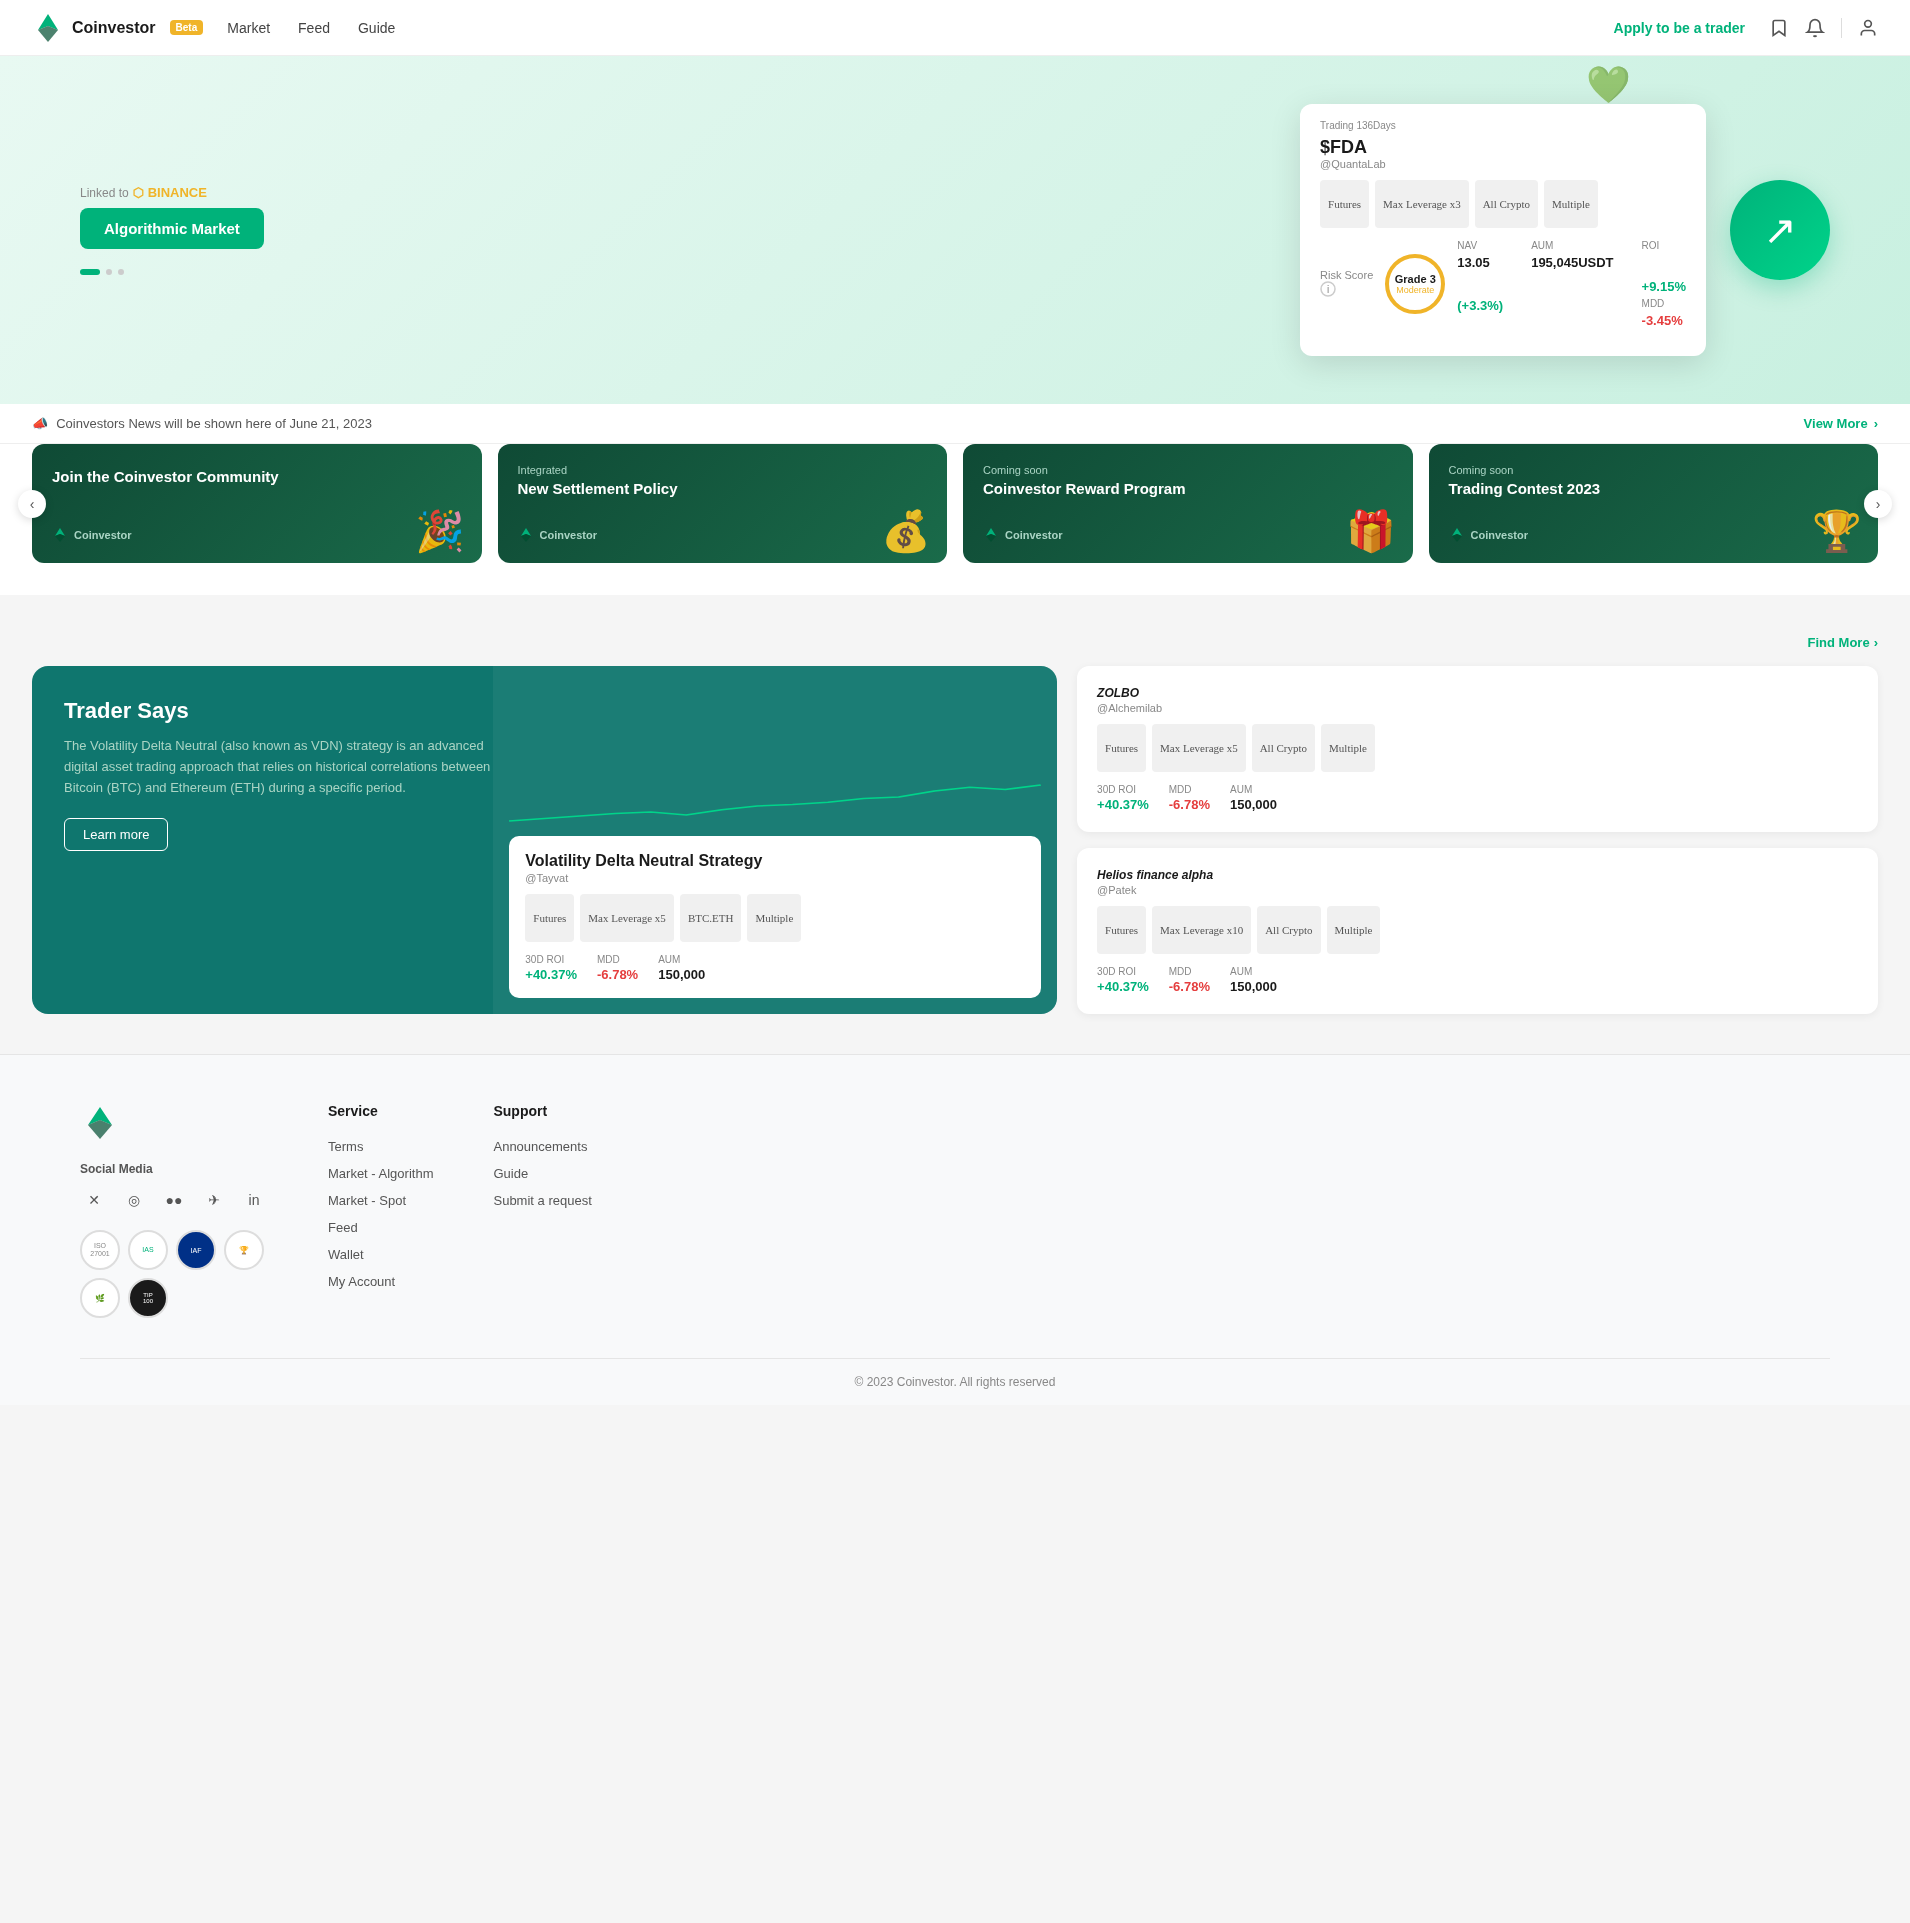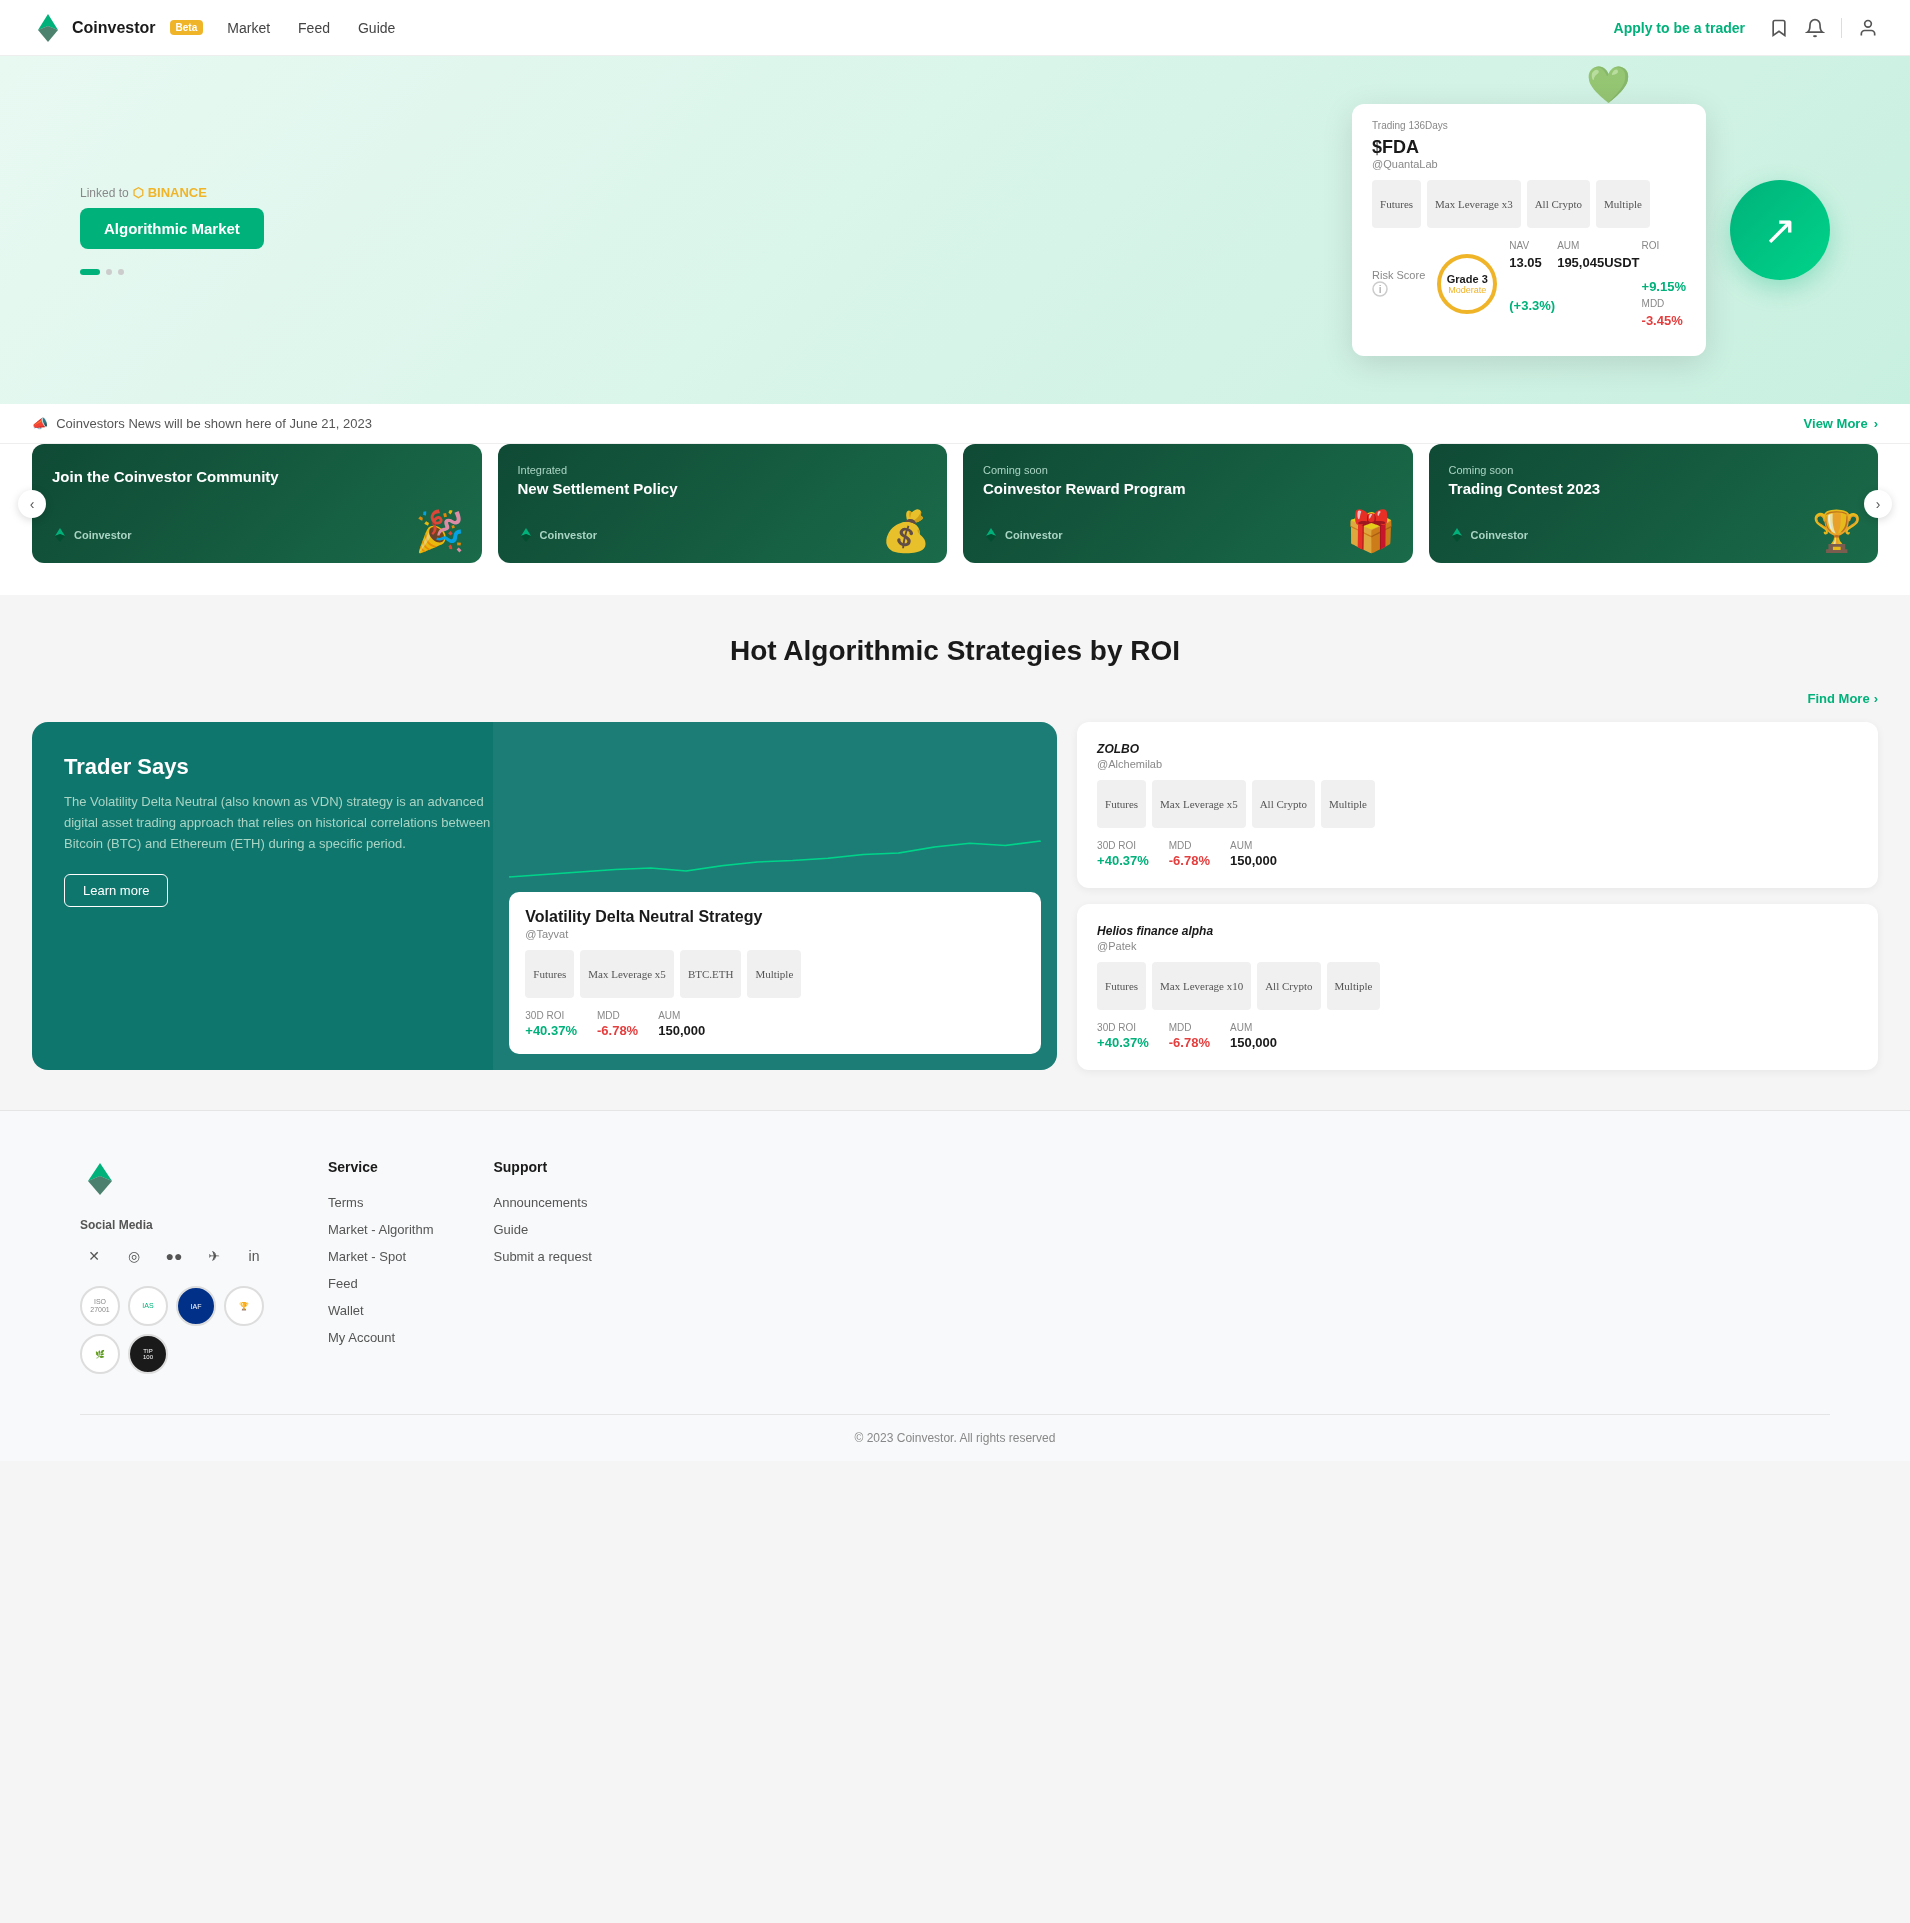--- a/index.html
+++ b/index.html
@@ -62,21 +62,21 @@
     }
     .hero-card-risk { display: flex; align-items: center; gap: 12px; margin-bottom: 12px; }
     .risk-label { font-size: 11px; color: #888; }
     .risk-gauge {
       width: 60px; height: 60px; border-radius: 50%;
       border: 4px solid #f0b429; display: flex; align-items: center;
       justify-content: center; flex-direction: column;
     }
     .risk-grade { font-size: 11px; font-weight: 700; color: #1a1a1a; }
     .risk-level { font-size: 9px; color: #f0b429; }
-    .hero-card-stats { display: flex; gap: 2px; }
+    .hero-card-stats { display: flex; gap: 28px; }
     .stat-col { display: flex; flex-direction: column; gap: 4px; }
     .stat-label { font-size: 10px; color: #888; }
     .stat-value { font-size: 13px; font-weight: 600; color: #1a1a1a; }
     .stat-value.green { color: #00b27a; margin-top: 24px; }
     .stat-value.red { color: #e53e3e; }
 
     
     .news-bar {
       background: #fff; padding: 12px 32px;
       display: flex; align-items: center; justify-content: space-between;
@@ -340,21 +340,20 @@
         </svg>
         <span class="news-card-logo">Coinvestor</span>
       </div>
       <div class="news-card-emoji">🏆</div>
     </div>
     <div class="news-arrow right">›</div>
   </div>
 </div>
 
 <section class="strategies-section">
-  <h2 class="strategies-title">Hot Algorithmic Strategies by ROI</h2>
   <div class="strategies-header">
     <div class="find-more">
       <span>Find More</span>
       <span>›</span>
     </div>
   </div>
   <div class="strategies-grid">
 
     <div class="strategy-featured">
       <div style="position:relative; z-index:2; max-width:45%;">

